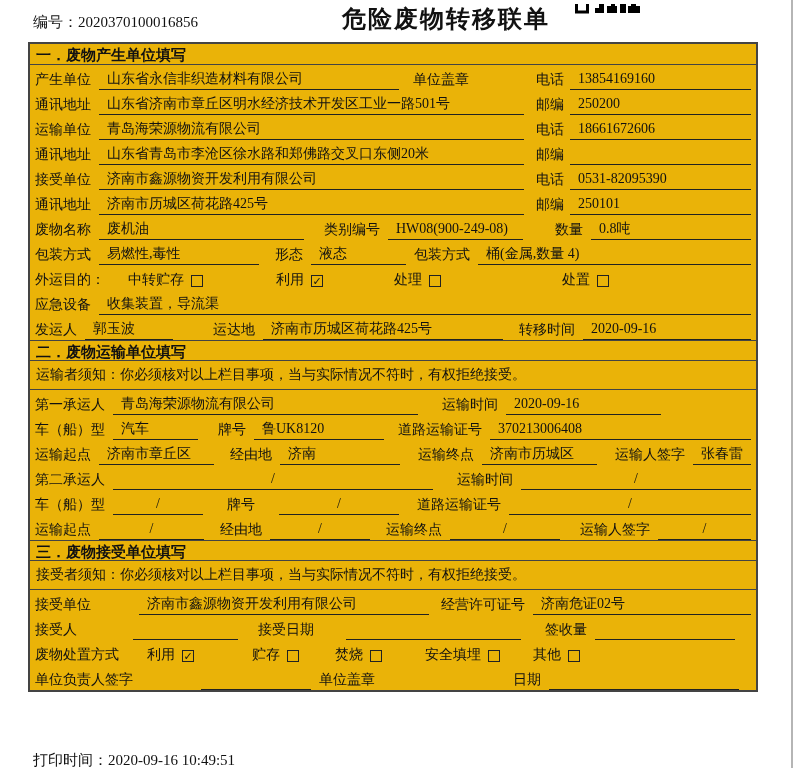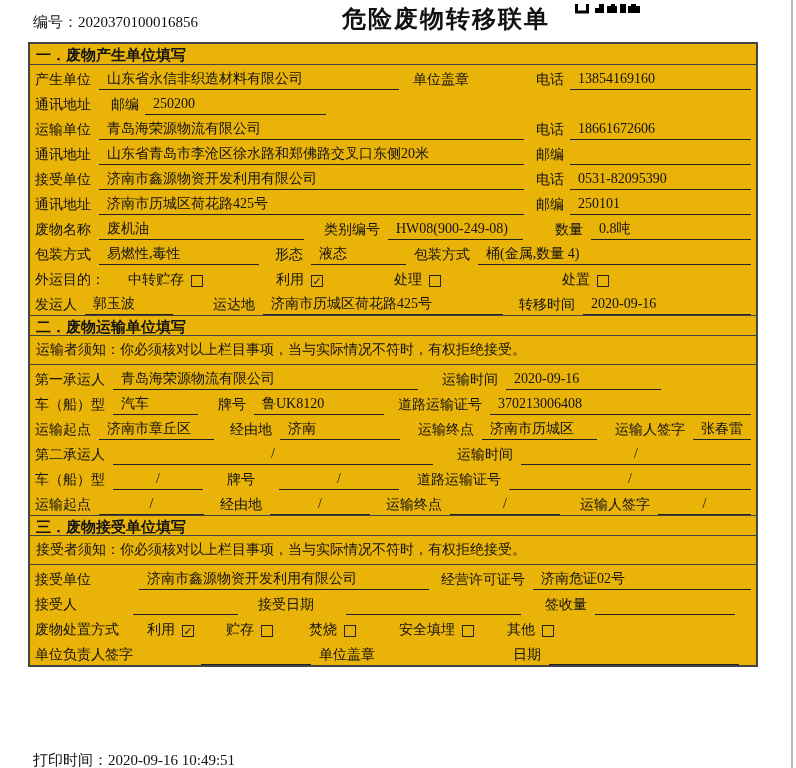--- a/index.html
+++ b/index.html
@@ -69,20 +69,21 @@
     <span class="u" style="width:300px">山东省永信非织造材料有限公司</span>
     <span class="lbl" style="margin-left:14px">单位盖章</span>
     <span class="rg" style="margin-left:auto">
       <span class="lbl">电话</span>
       <span class="u grow">13854169160</span>
     </span>
   </div>
 
   <div class="row">
     <span class="lbl">通讯地址</span>
+    <span class="u grow">山东省济南市章丘区明水经济技术开发区工业一路501号</span>
     <span class="rg">
       <span class="lbl">邮编</span>
       <span class="u grow">250200</span>
     </span>
   </div>
 
   <div class="row">
     <span class="lbl">运输单位</span>
     <span class="u grow">青岛海荣源物流有限公司</span>
     <span class="rg">
@@ -151,20 +152,24 @@
       <span class="cbx"></span>
     </span>
     <span class="opt" style="margin-left:121px">
       <span>处置</span>
       <span class="cbx"></span>
     </span>
   </div>
 
 
 
+  <div class="row">
+    <span class="lbl">应急设备</span>
+    <span class="u grow">收集装置，导流渠</span>
+  </div>
 
   <div class="row">
     <span class="lbl">发运人</span>
     <span class="u" style="width:88px">郭玉波</span>
     <span class="lbl" style="margin-left:40px">运达地</span>
     <span class="u" style="width:240px">济南市历城区荷花路425号</span>
     <span class="lbl" style="margin-left:16px">转移时间</span>
     <span class="u grow">2020-09-16</span>
   </div>
 
@@ -243,21 +248,21 @@
     <span class="lbl" style="margin-left:24px">签收量</span>
     <span class="u grow" style="margin-right:16px"></span>
   </div>
 
   <div class="row">
     <span class="lbl">废物处置方式</span>
     <span class="opt" style="margin-left:20px">
       <span>利用</span>
       <span class="cbx">✓</span>
     </span>
-    <span class="opt" style="margin-left:32px">
+    <span class="opt" style="margin-left:58px">
       <span>贮存</span>
       <span class="cbx"></span>
     </span>
     <span class="opt" style="margin-left:36px">
       <span>焚烧</span>
       <span class="cbx"></span>
     </span>
     <span class="opt" style="margin-left:43px">
       <span>安全填埋</span>
       <span class="cbx"></span>

